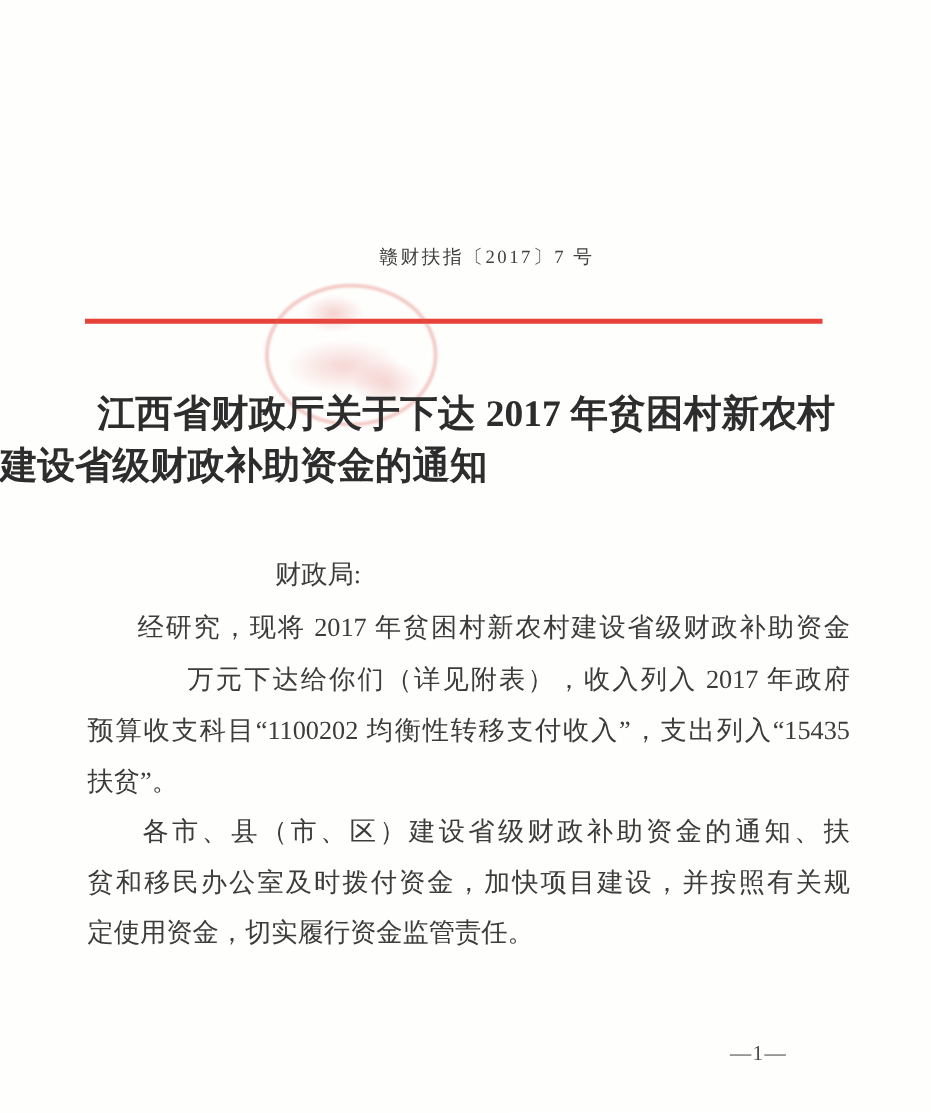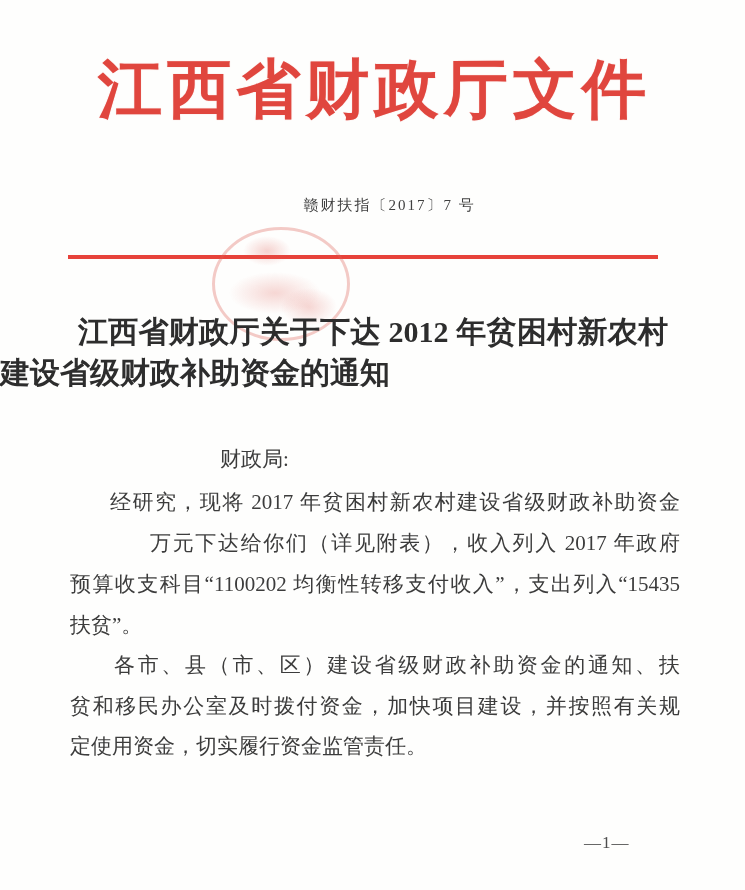--- a/index.html
+++ b/index.html
@@ -78,33 +78,32 @@
   .page-number {
     position:absolute; left:584px; top:833px;
     font-size:17px; color:#4d4d4d; letter-spacing:1px;
   }
 </style>
 </head>
 <body>
 
 <div class="page">
 
-  <div class="header-title">江西省财政厅文件</div>
 
   <div class="doc-number">赣财扶指〔2017〕7 号</div>
 
   <div class="red-rule"></div>
 
   <div class="seal">
     <div class="mark m1"></div>
     <div class="mark m2"></div>
     <div class="mark m3"></div>
   </div>
 
-  <div class="title l1">江西省财政厅关于下达 2012 年贫困村新农村</div>
+  <div class="title l1">江西省财政厅关于下达 2017 年贫困村新农村</div>
 
   <div class="title l2">建设省级财政补助资金的通知</div>
 
   <div class="bl bl0">财政局:</div>
 
   <div class="bl bl1 j">经研究，现将 2017 年贫困村新农村建设省级财政补助资金</div>
 
   <div class="bl bl2 j">万元下达给你们（详见附表），收入列入 2017 年政府</div>
 
   <div class="bl bl3 j">预算收支科目“1100202 均衡性转移支付收入”，支出列入“15435</div>

